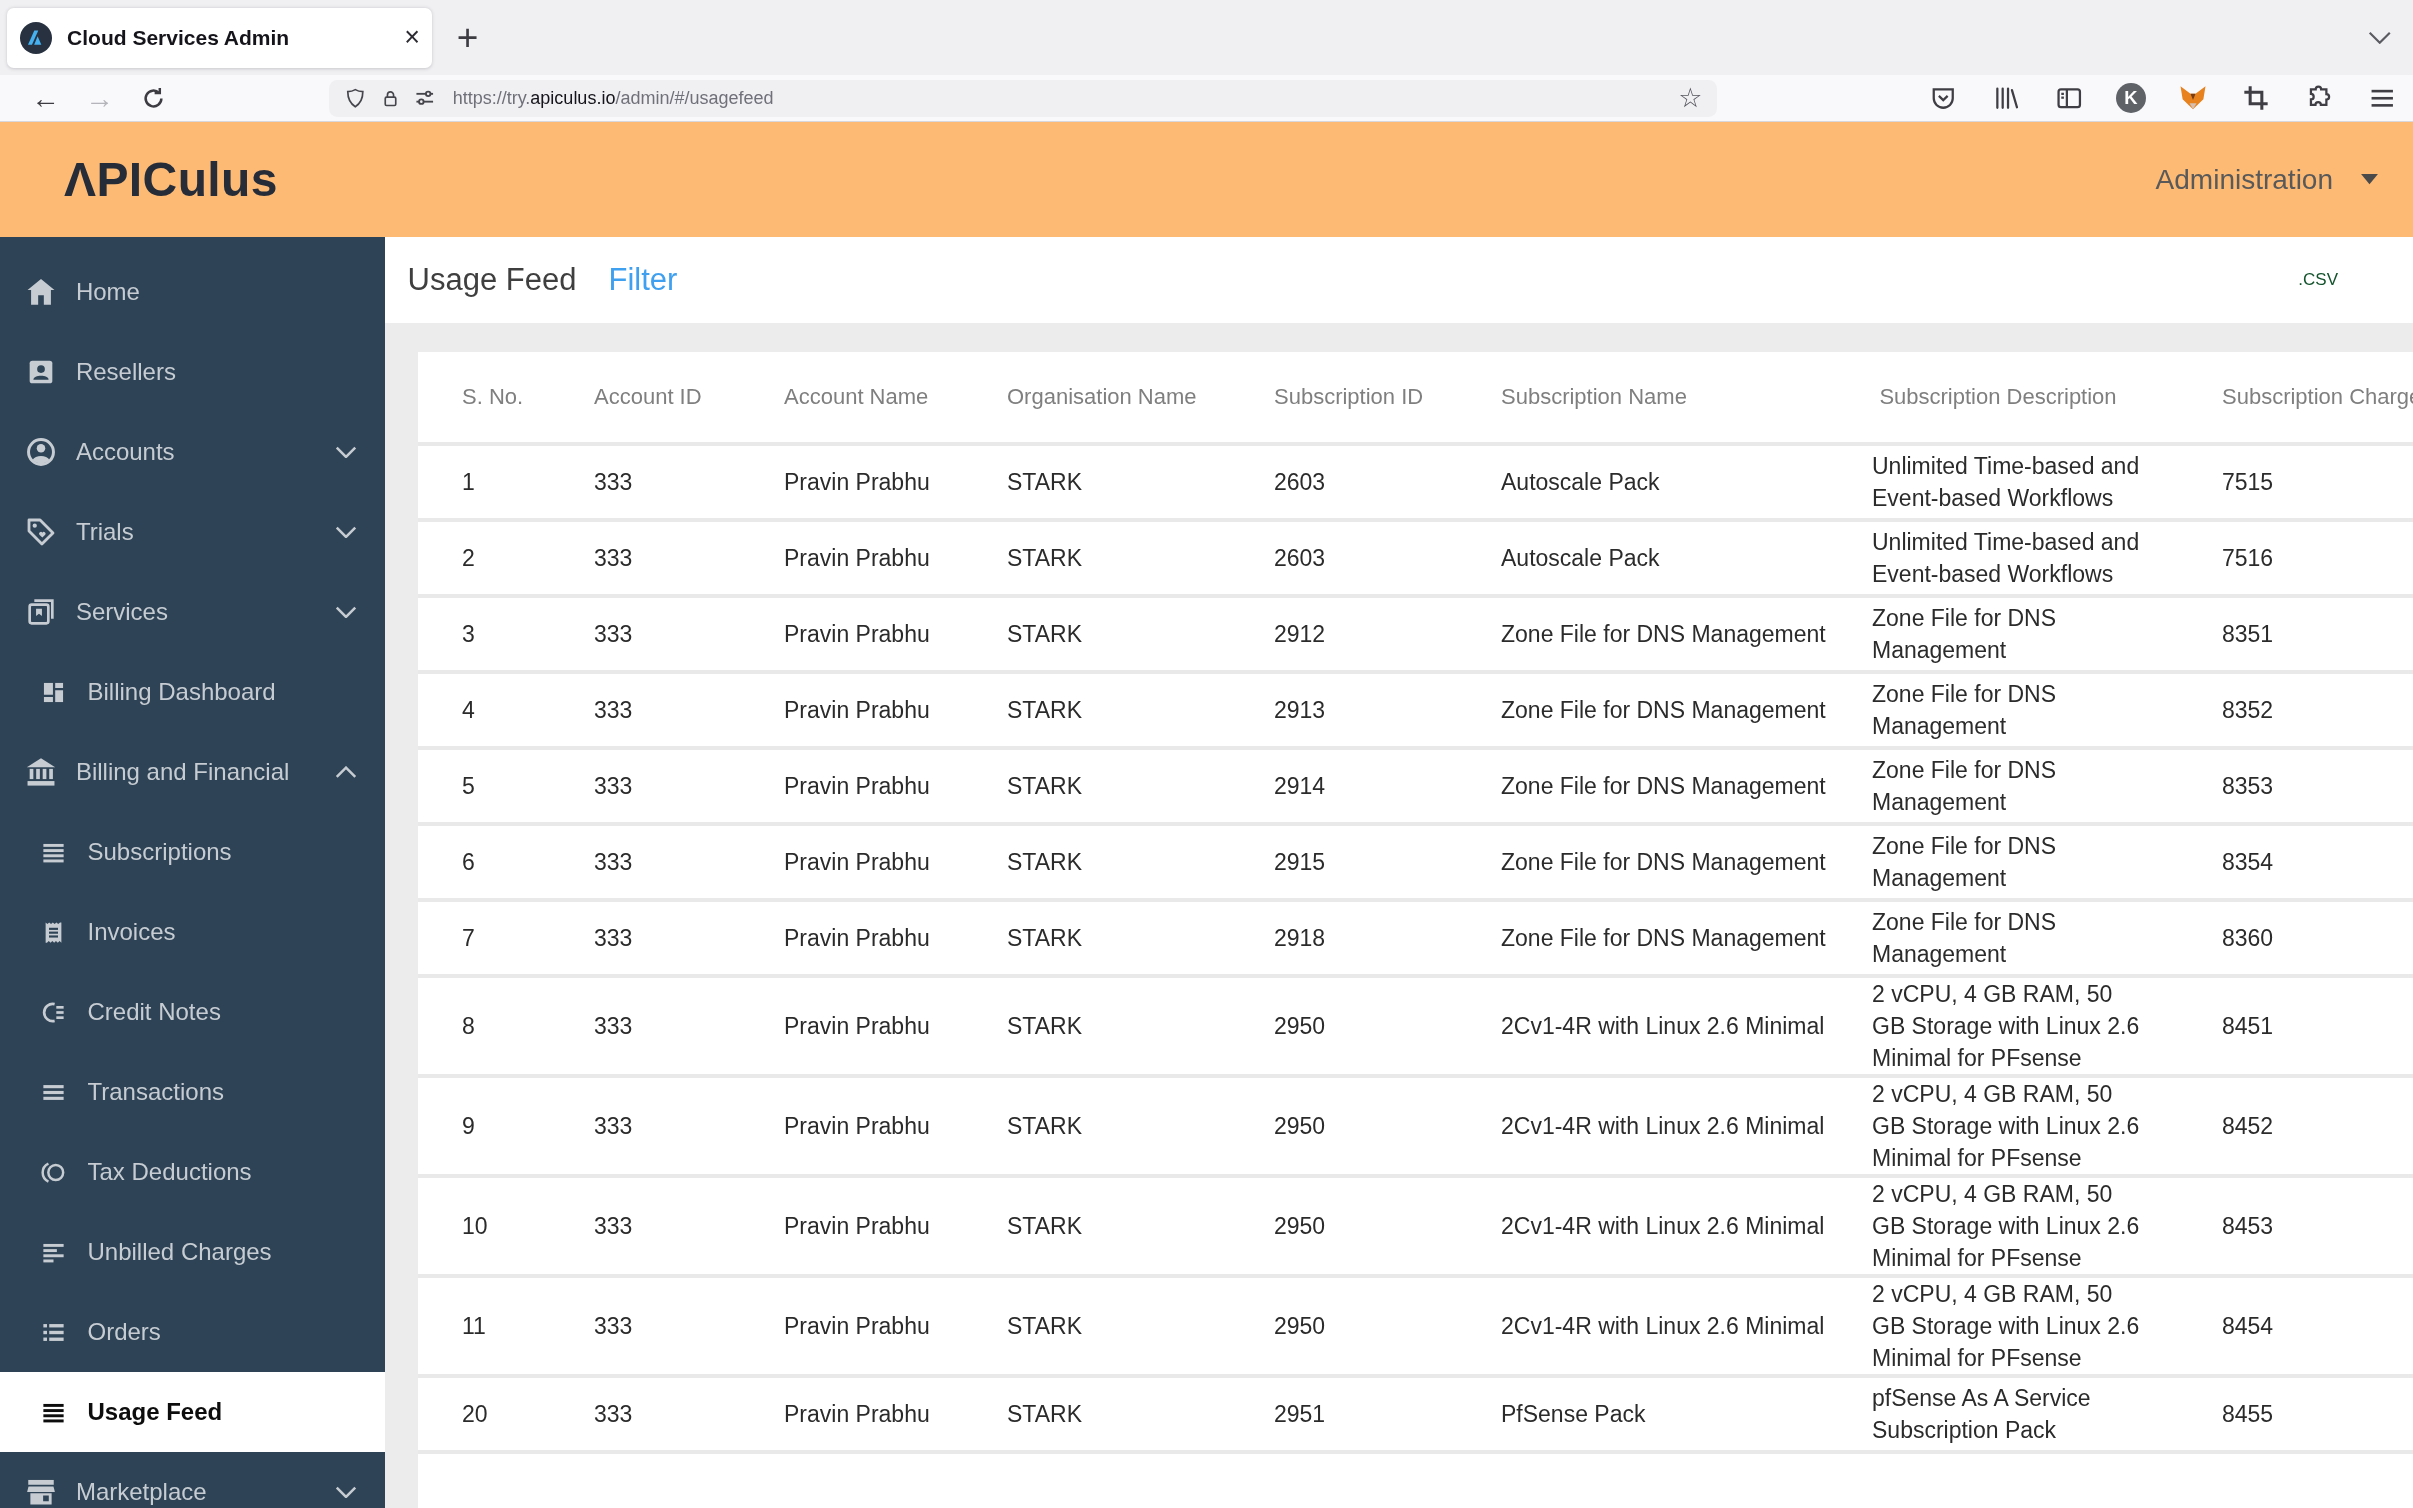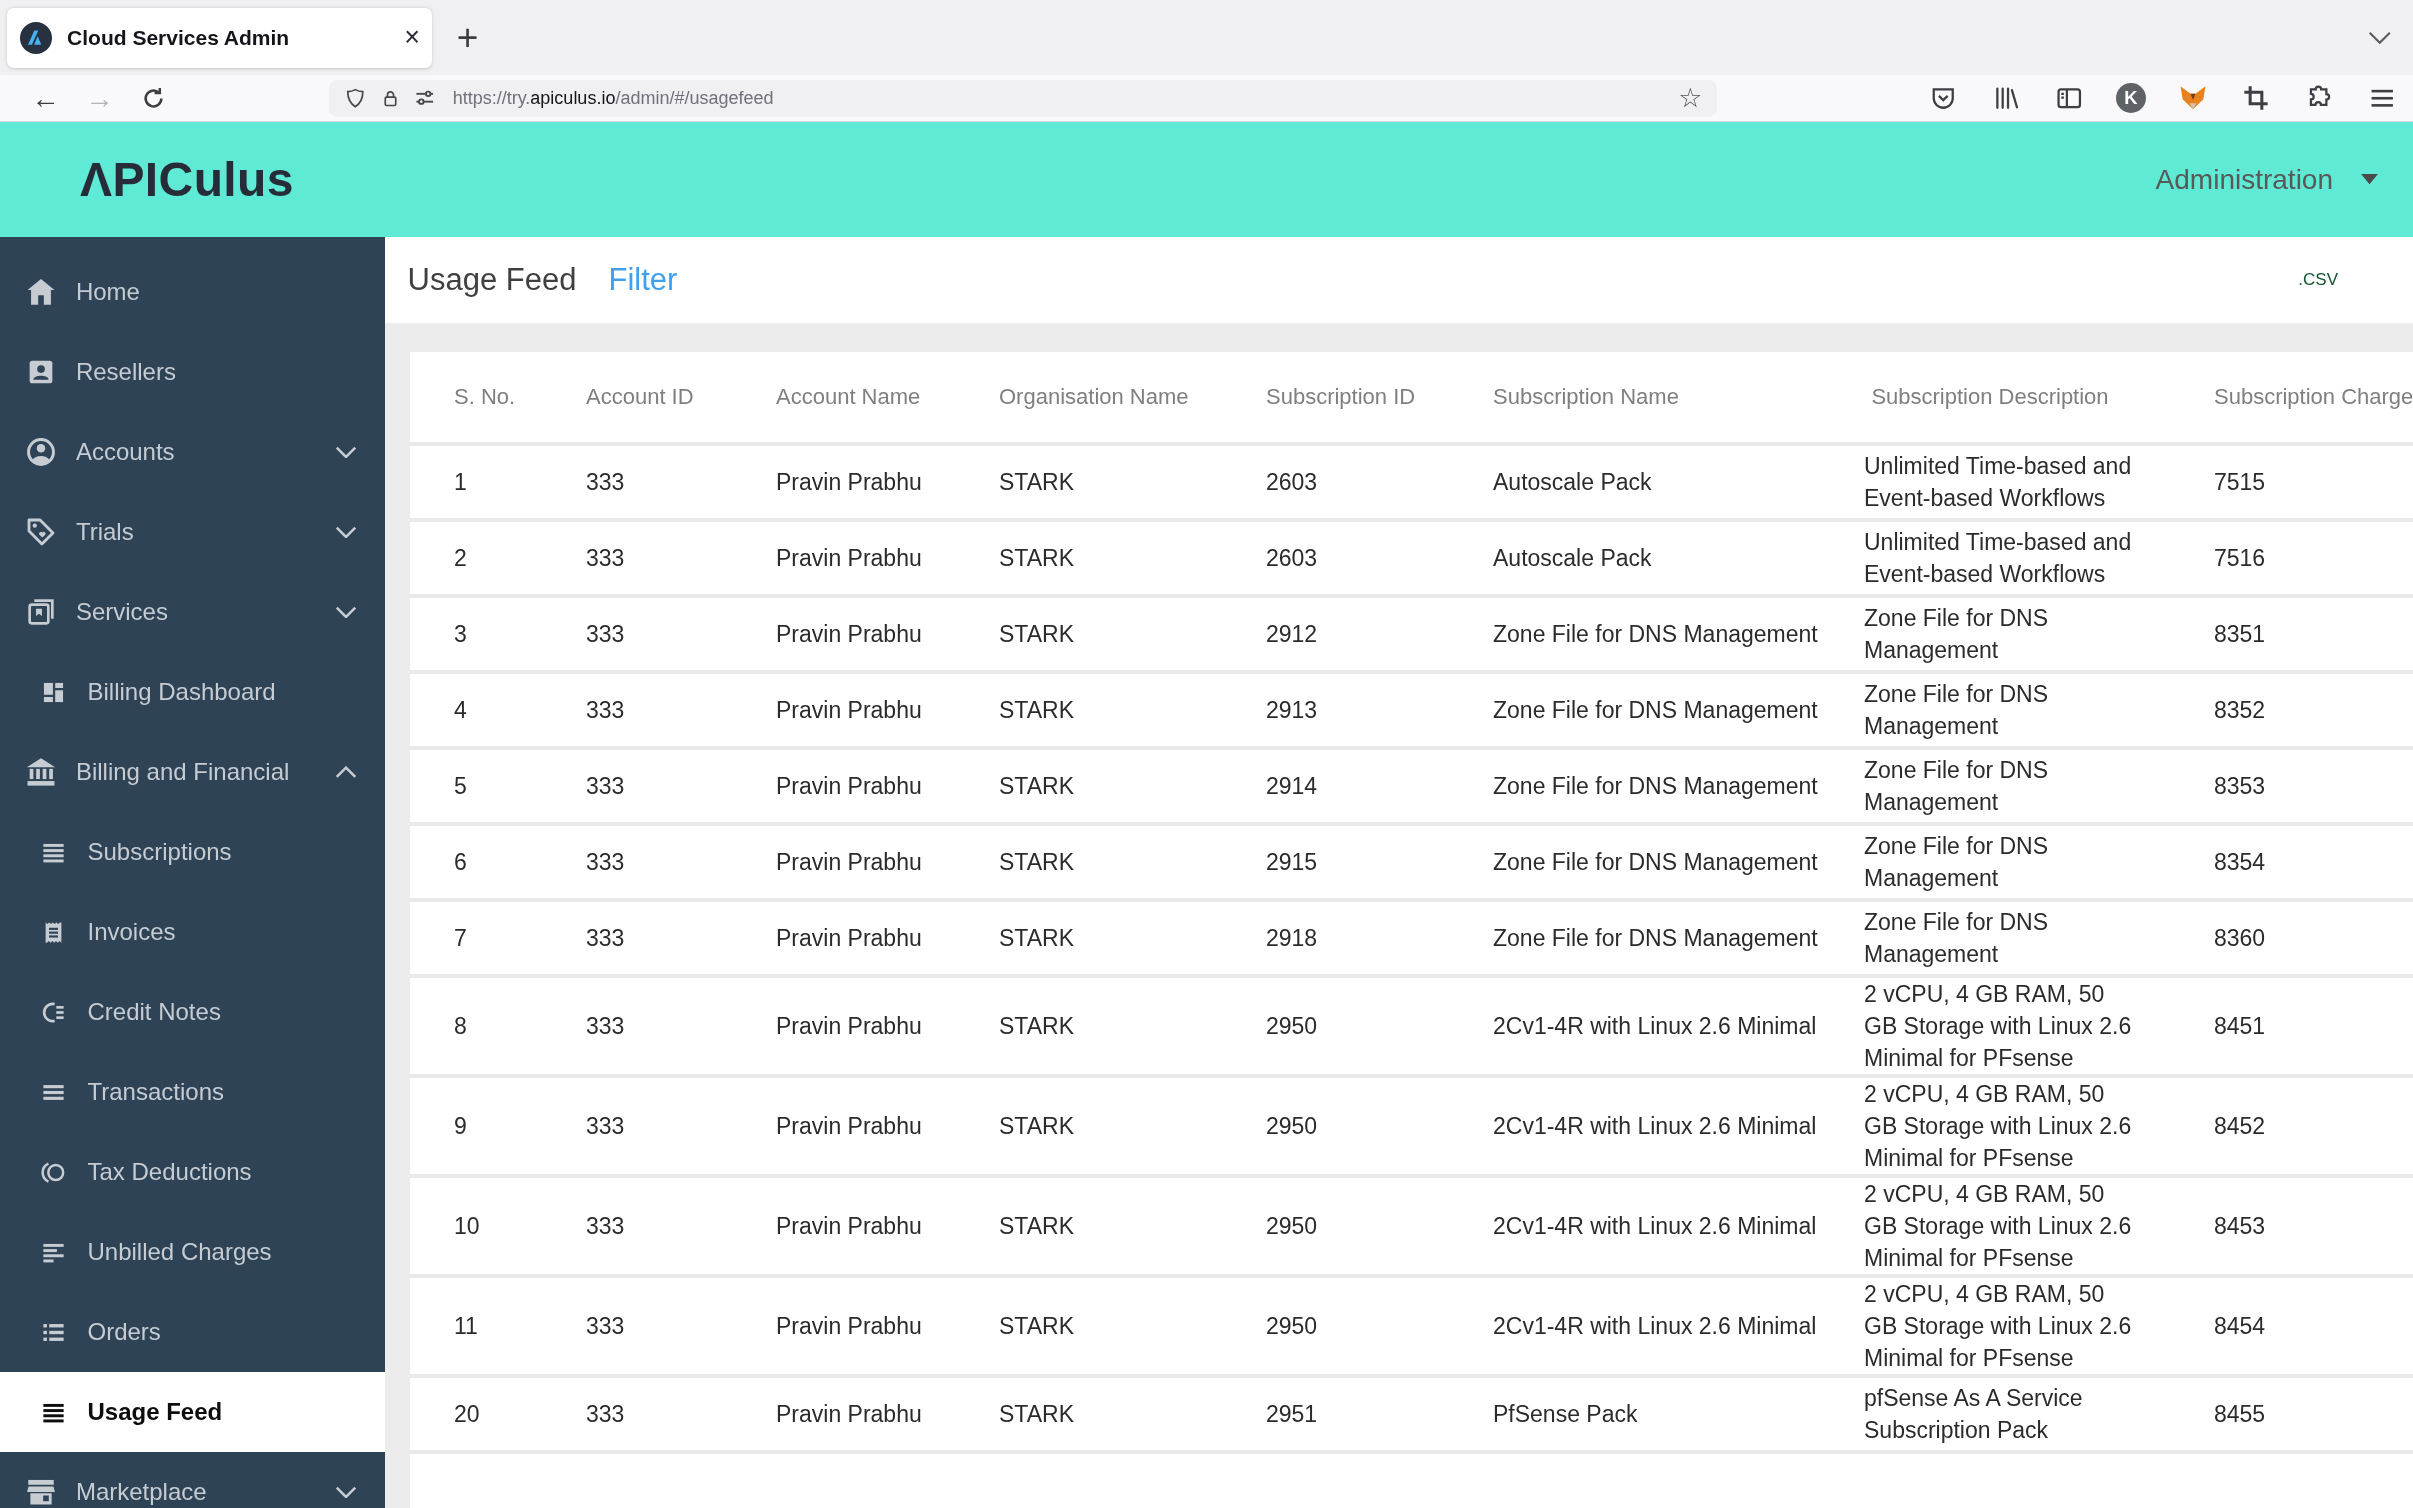--- a/index.html
+++ b/index.html
@@ -26,40 +26,40 @@
   .uicon { margin-right:12.6px; display:flex; }
   .urltext { font-size:18px; color:#70707a; margin-left:3.4px; white-space:nowrap; overflow:hidden; }
   .urltext .domain { color:#15141a; }
   .star { margin-left:auto; font-size:27px; color:#55555e; }
   .ticons { margin-left:auto; display:flex; align-items:center; gap:31px; margin-right:15px; }
   .ticon { width:32px; height:32px; display:flex; align-items:center; justify-content:center; }
   .kbadge { width:30px; height:30px; border-radius:50%; background:#5f6368; color:#fff; font-size:18.4px;
             font-weight:700; display:flex; align-items:center; justify-content:center; }
 
   
-  .appheader { height:115px; background:#5eead4; display:flex; align-items:center; padding:0 35px 0 80px; }
+  .appheader { height:115px; background:#fdba74; display:flex; align-items:center; padding:0 35px 0 64px; }
   .logo { font-size:48px; font-weight:800; color:#262d39; letter-spacing:0.4px; }
   .adminmenu { margin-left:auto; display:flex; align-items:center; gap:28px; font-size:28px; color:#595959; }
 
   
   .layout { display:flex; height:1271px; }
   .sidebar { width:385px; flex:none; background:#2e4356; padding-top:15px; overflow:hidden; }
   .side-item { height:80px; display:flex; align-items:center; color:#c6ccd2; font-size:24px; padding-left:23.5px; cursor:pointer; }
   .side-item .icon { width:34px; height:34px; flex:none; display:flex; align-items:center; justify-content:center; margin-right:18.4px; }
   .side-item.sub { padding-left:39px; }
   .side-item.sub .icon { width:28.5px; height:28.5px; margin-right:20px; }
   .side-item .chev { margin-left:auto; margin-right:28px; display:flex; }
   .side-item.active { background:#fff; color:#0d0d0d; font-weight:700; }
 
   .main { flex:1; min-width:0; background:#ececec; display:flex; flex-direction:column; }
   .titlebar { height:86px; background:#fff; display:flex; align-items:center; padding:0 75px 0 22.6px; flex:none; }
   .page-title { font-size:31px; color:#3f3f3f; }
   .filter-link { font-size:31px; color:#3fa0ef; margin-left:32px; }
   .csv-link { margin-left:auto; font-size:17px; color:#14532d; }
-  .tablewrap { flex:1; padding:28.5px 0 0 25px; overflow:hidden; }
+  .tablewrap { flex:1; padding:28.5px 0 0 25px; overflow:hidden;margin-left:8px; }
   .card { background:#fff; width:2003px; min-height:1156px; }
 
   table { border-collapse:collapse; table-layout:fixed; width:2003px; }
   th { font-size:22px; color:#7f7f7f; font-weight:400; text-align:left; height:92px;
        border-bottom:4.2px solid #e9e9e9; vertical-align:middle; white-space:nowrap; }
   td { font-size:23px; color:#2b2b2b; border-bottom:4.2px solid #e9e9e9; vertical-align:middle; line-height:32px; }
   tr.r2 { height:76px; } tr.r3 { height:96px; }
   .c1{padding-left:44px;} .c2{padding-left:50px;} .c3{padding-left:54px;} .c4{padding-left:52px;}
   .c5{padding-left:51px;} .c6{padding-left:52px;} .c7{padding-left:54px;} .c8{padding-left:44px;}
   th.c7 { text-align:center; padding-left:0; }

